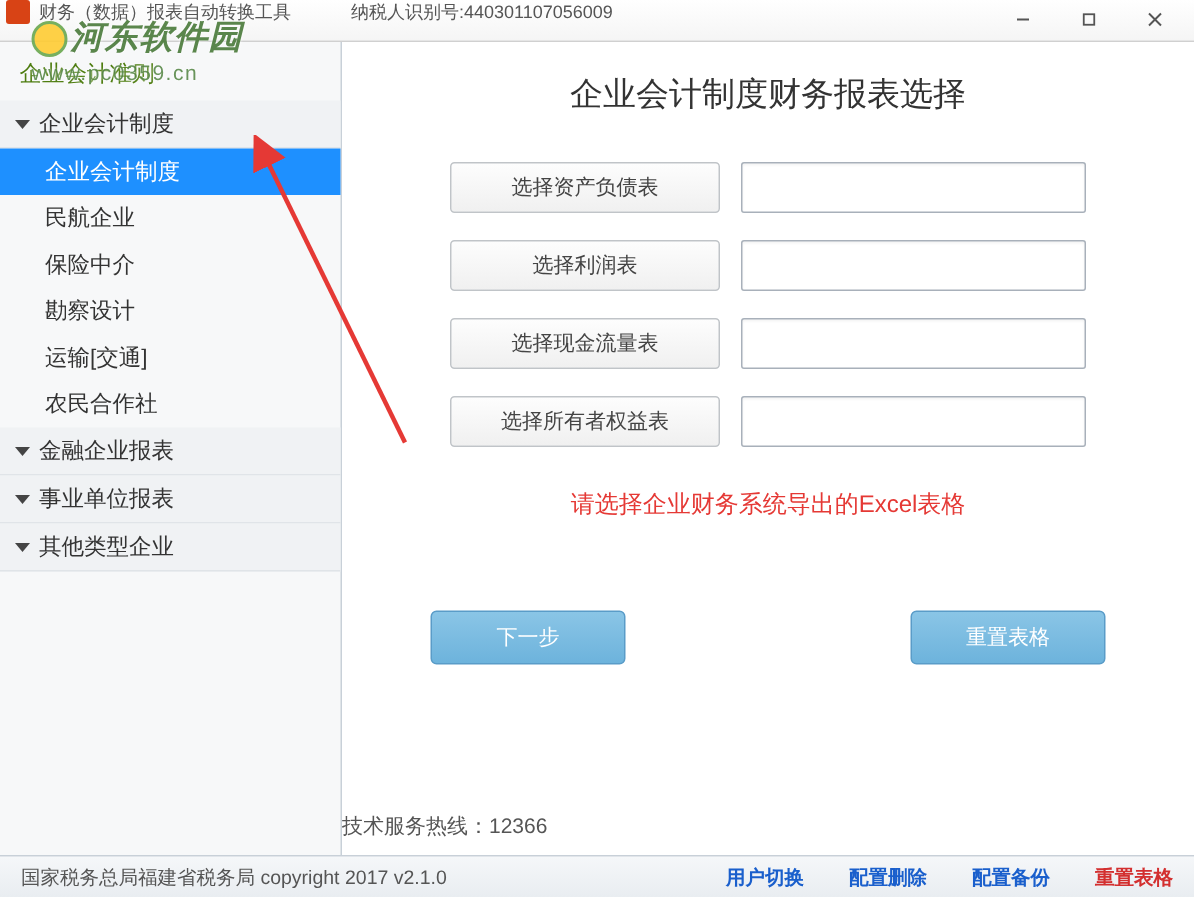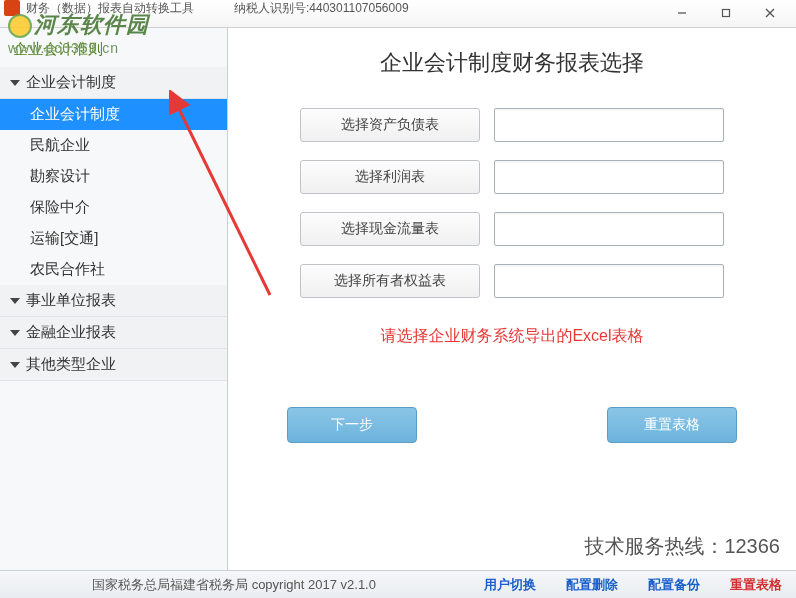--- a/index.html
+++ b/index.html
@@ -15,42 +15,42 @@
     
     .body-row { display: flex; height: 542px; }
     
     .sidebar { width: 228px; background: #f7f8f9; border-right: 1px solid #c8d0d8; position: relative; }
     .sidebar-header { padding: 12px 18px 8px 13px; font-size: 15px; color: #4d7c0f; position: relative; }
     .sidebar-cat { display: flex; align-items: center; padding: 6px 8px 6px 10px; font-size: 15px; color: #333; cursor: pointer; border-bottom: 1px solid #e0e4e8; background: #f0f2f4; }
     .sidebar-cat .arrow { width: 0; height: 0; border-left: 5px solid transparent; border-right: 5px solid transparent; border-top: 6px solid #444; margin-right: 6px; }
     .sidebar-item { padding: 6px 8px 6px 30px; font-size: 15px; color: #333; cursor: pointer; }
     .sidebar-item.selected { background: #1e90ff; color: #fff; }
     
-    .watermark { position: absolute; top: 10px; left: 8px; pointer-events: none; opacity: 0.9; z-index: 50; }
+    .watermark { position: absolute; top: 10px; left: 21px; pointer-events: none; opacity: 0.9; z-index: 50; }
     .watermark .wm-line1 { font-size: 22px; font-weight: bold; color: #4a7a3a; font-style: italic; text-shadow: 0 0 2px #fff; letter-spacing: 1px; }
     .watermark .wm-line2 { font-size: 14px; font-weight: normal; color: #5a8a4a; letter-spacing: 1px; text-shadow: 0 0 2px #fff; }
     .watermark .wm-icon { display: inline-block; width: 24px; height: 24px; background: #ffcc33; border: 2px solid #6aa84f; border-radius: 50%; vertical-align: middle; margin-right: 2px; }
     
     .main { flex: 1; background: #fff; position: relative; padding: 20px 0 0 0; }
     .main-title { text-align: center; font-size: 22px; color: #333; margin-bottom: 30px; }
     
     .form-rows { width: 480px; margin: 0 auto; }
     .form-row { display: flex; justify-content: center; gap: 14px; margin-bottom: 18px; }
     .select-btn { width: 180px; height: 34px; background: linear-gradient(#fdfdfd, #f0f0f0); border: 1px solid #c0c4c8; border-radius: 3px; font-size: 14px; color: #444; cursor: pointer; display: flex; align-items: center; justify-content: center; }
     .path-input { width: 230px; height: 34px; border: 1px solid #a8b0ba; border-radius: 2px; padding: 0 8px; font-size: 13px; box-shadow: inset 0 1px 2px rgba(0,0,0,0.06); }
     
     .hint { text-align: center; color: #e53935; font-size: 16px; margin-top: 28px; }
     
     .action-row { display: flex; justify-content: center; gap: 190px; margin-top: 60px; }
     .action-btn { width: 130px; height: 36px; background: linear-gradient(#8ac5e6, #6db3dc); border: 1px solid #5a9cc8; border-radius: 4px; color: #fff; font-size: 14px; cursor: pointer; display: flex; align-items: center; justify-content: center; }
     
-    .hotline { text-align: right; font-size: 20px; color: #555; position: absolute; bottom: 10px; left: 0; right: 16px; }
+    .hotline { text-align: left; font-size: 14px; color: #555; position: absolute; bottom: 10px; left: 0; right: 16px; }
     
     .footer { height: 28px; background: linear-gradient(#f5f7f9, #e9edf1); border-top: 1px solid #c8d0d8; display: flex; align-items: center; padding: 0 14px; font-size: 13px; }
-    .footer-copy { color: #555; flex: 1; text-align: center; }
+    .footer-copy { color: #555; flex: 1; }
     .footer-link { margin-left: 30px; cursor: pointer; font-weight: bold; }
     .footer-link.blue { color: #1a5fcc; }
     .footer-link.red { color: #d32f2f; }
     
     .red-arrow { position: absolute; top: 90px; left: 165px; pointer-events: none; z-index: 40; }
   </style>
 </head>
 <body>
 
 <div class="titlebar">
@@ -86,32 +86,32 @@
 <div class="body-row">
   <div class="sidebar">
     <div class="sidebar-header">企业会计准则</div>
 
     <div class="sidebar-cat">
       <span class="arrow"></span>
       <span>企业会计制度</span>
     </div>
     <div class="sidebar-item selected">企业会计制度</div>
     <div class="sidebar-item">民航企业</div>
+    <div class="sidebar-item">保险中介</div>
     <div class="sidebar-item">勘察设计</div>
-    <div class="sidebar-item">保险中介</div>
     <div class="sidebar-item">运输[交通]</div>
     <div class="sidebar-item">农民合作社</div>
 
     <div class="sidebar-cat">
       <span class="arrow"></span>
-      <span>事业单位报表</span>
+      <span>金融企业报表</span>
     </div>
     <div class="sidebar-cat">
       <span class="arrow"></span>
-      <span>金融企业报表</span>
+      <span>事业单位报表</span>
     </div>
     <div class="sidebar-cat">
       <span class="arrow"></span>
       <span>其他类型企业</span>
     </div>
   </div>
 
   <svg class="red-arrow" width="120" height="220">
     <defs>
       <marker id="ah" markerWidth="12" markerHeight="12" refX="2" refY="4" orient="auto">

